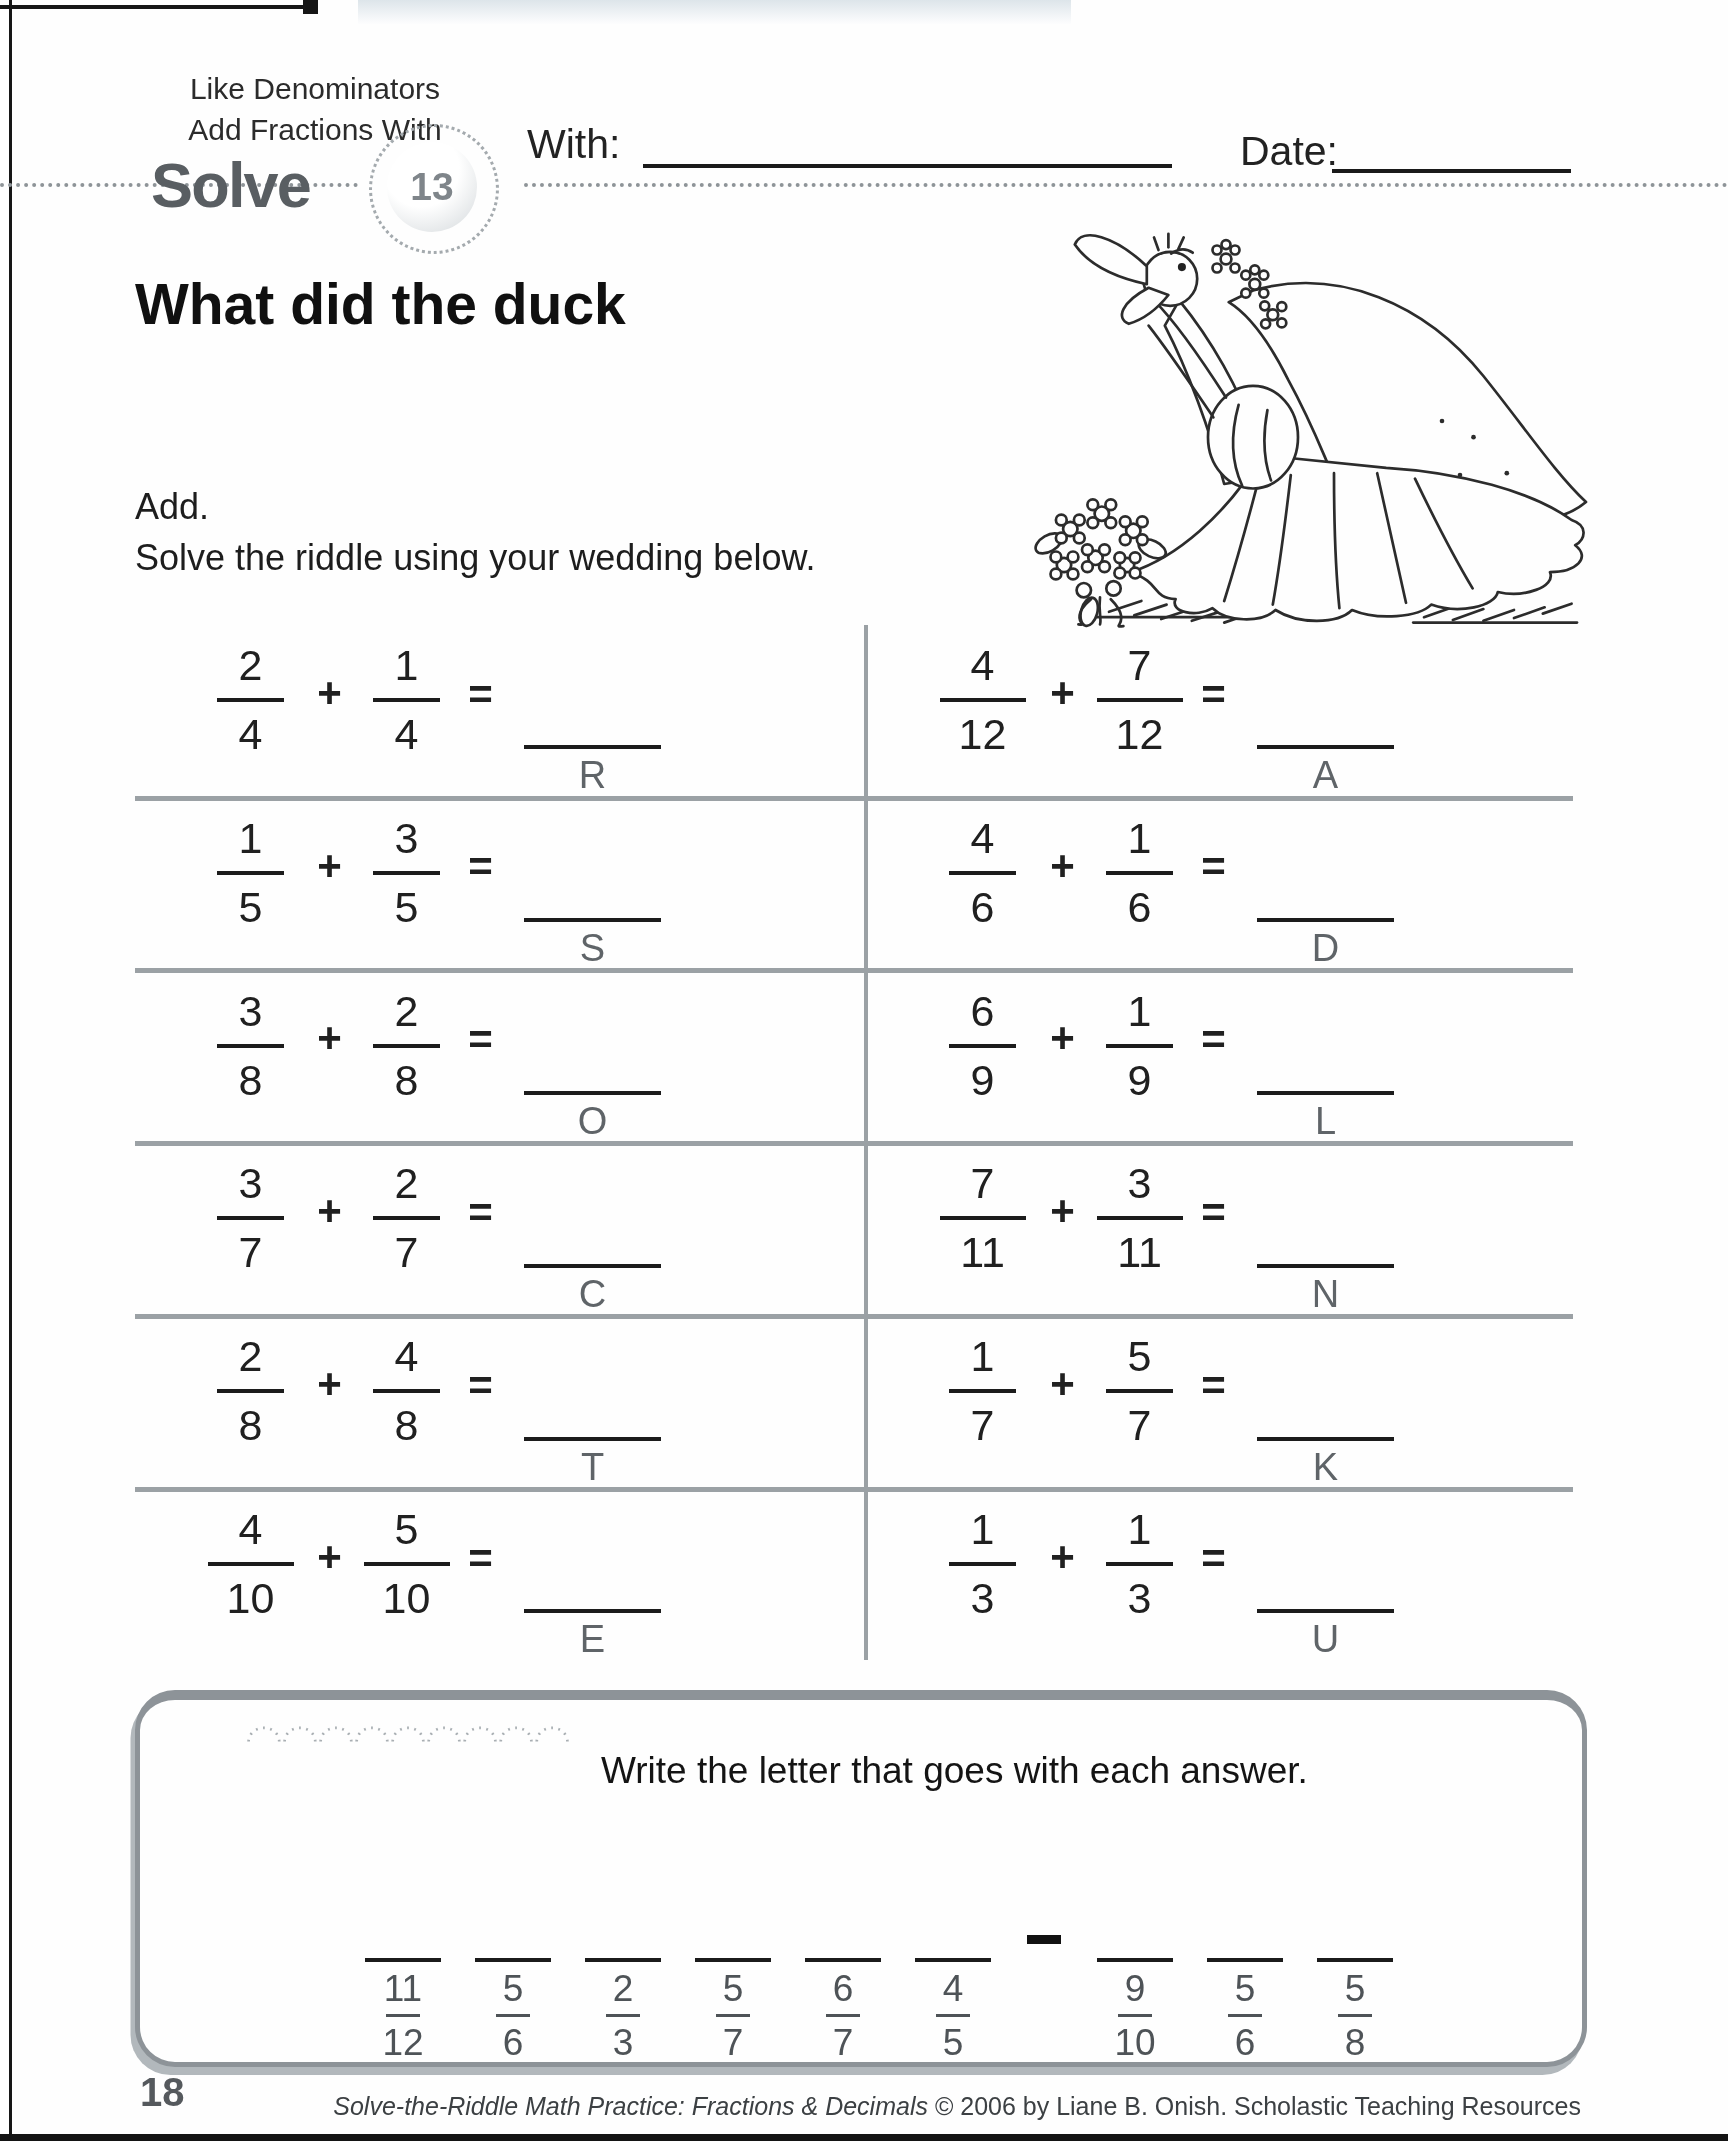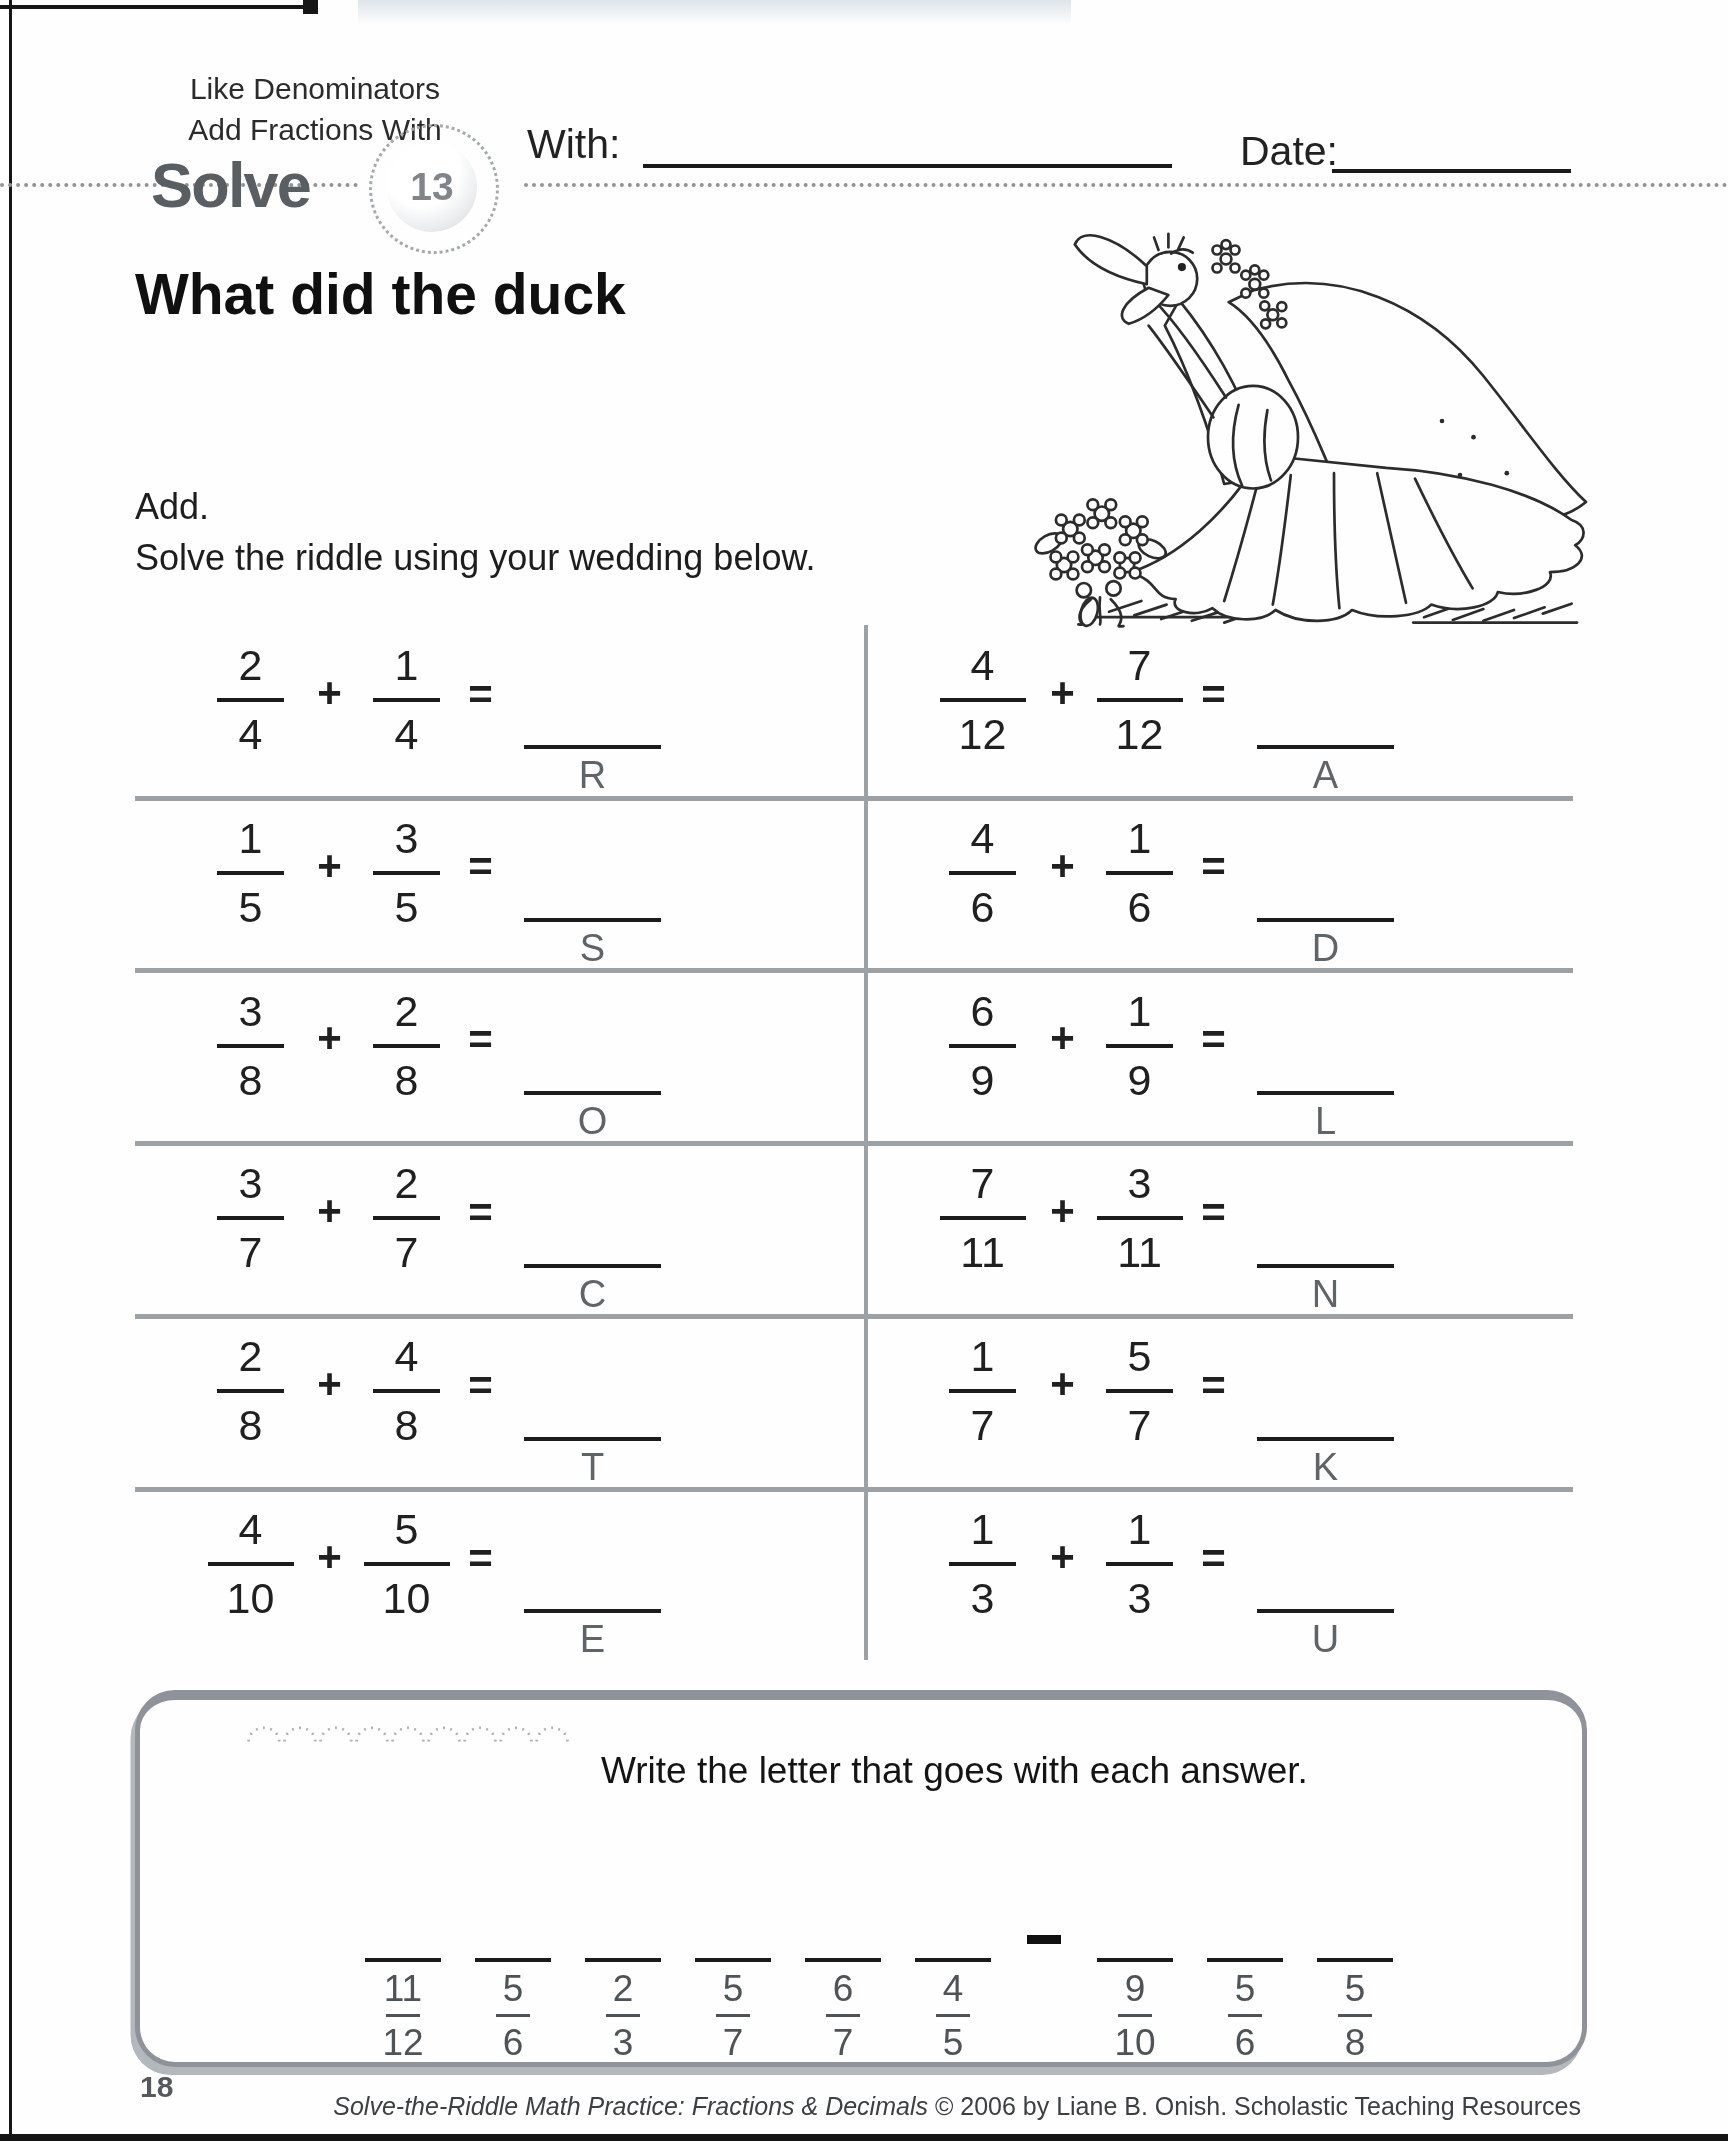--- a/index.html
+++ b/index.html
@@ -25,21 +25,21 @@
     font-size:39px;font-weight:700;color:#7f858a;}
   .dotted-rule{height:0;border-top:4.5px dotted #8e9498;}
   .rule-l{left:0;top:183px;width:358px;}
   .rule-r{left:524px;top:183px;width:1204px;}
   .name-label{left:527px;top:121px;font-size:41px;color:#222;}
   .name-line{left:643px;top:164px;width:529px;height:3.6px;background:#1a1a1a;}
   .date-label{left:1240px;top:128px;font-size:41px;color:#222;}
   .date-line{left:1332px;top:169px;width:239px;height:3.6px;background:#1a1a1a;}
   
   .title{left:135px;font-size:57px;font-weight:800;letter-spacing:0;color:#101010;}
-  .t1{top:261px;} .t2{top:347px;}
+  .t1{top:271px;} .t2{top:347px;}
   .instr{left:135px;font-size:36px;color:#1d1d1d;}
   .i1{top:486px;} .i2{top:537px;}
   
   .hline{left:135px;width:1438px;height:4.5px;background:#9ba1a5;}
   .vline{left:864px;top:625px;width:3.6px;height:1035px;background:#9ba1a5;}
   .frac{position:absolute;width:99px;display:flex;flex-direction:column;align-items:center;}
   .frac .num,.frac .den{font-size:43px;color:#202020;height:68px;display:flex;}
   .frac .num{align-items:flex-end;padding-bottom:8px;}
   .frac .den{align-items:flex-start;padding-top:8px;}
   .frac .bar{height:3.6px;background:#1c1c1c;}
@@ -53,21 +53,21 @@
   .solve-head{left:257px;top:1743px;font-size:41px;font-weight:800;color:#6b7176;}
   .solve-instr{left:601px;top:1750px;font-size:37px;color:#141414;}
   .answer-row{left:365px;top:1933px;display:flex;gap:34px;align-items:flex-start;}
   .slot{width:76px;display:flex;flex-direction:column;align-items:center;padding-top:25px;}
   .slot .blank{width:76px;height:3.6px;background:#1b1b1b;margin-bottom:6.3px;}
   .slot .n,.slot .d{font-size:37px;color:#4e5357;}
   .slot .minibar{width:34px;height:2.7px;background:#4e5357;margin:4.5px 0;}
   .dash-item{width:38px;display:flex;justify-content:center;}
   .dash-mark{width:34px;height:9px;background:#111;margin-top:1.8px;}
   
-  .page-num{left:140px;top:2070px;font-size:30px;font-weight:800;color:#55595d;}
+  .page-num{left:140px;top:2070px;font-size:40px;font-weight:800;color:#55595d;}
   .credit{right:147px;top:2092px;font-size:25px;color:#3c4043;white-space:nowrap;}
   .credit .it{font-style:italic;}
   svg .ln{fill:none;stroke:#2c2c2c;stroke-width:3;stroke-linecap:round;stroke-linejoin:round;}
   svg .fl{fill:#fefefe;stroke:#2c2c2c;stroke-width:3;stroke-linejoin:round;}
 </style>
 </head>
 <body>
 
 <div class="page">
 

